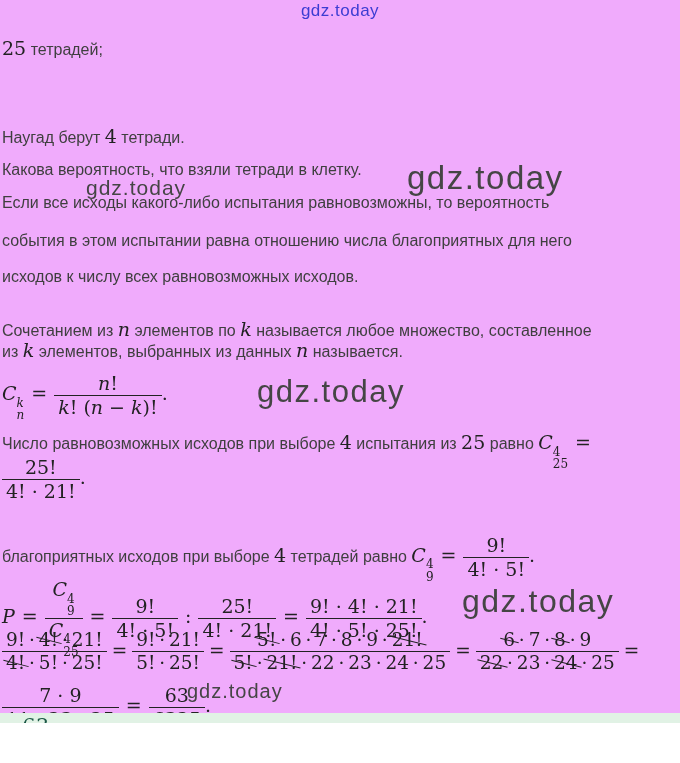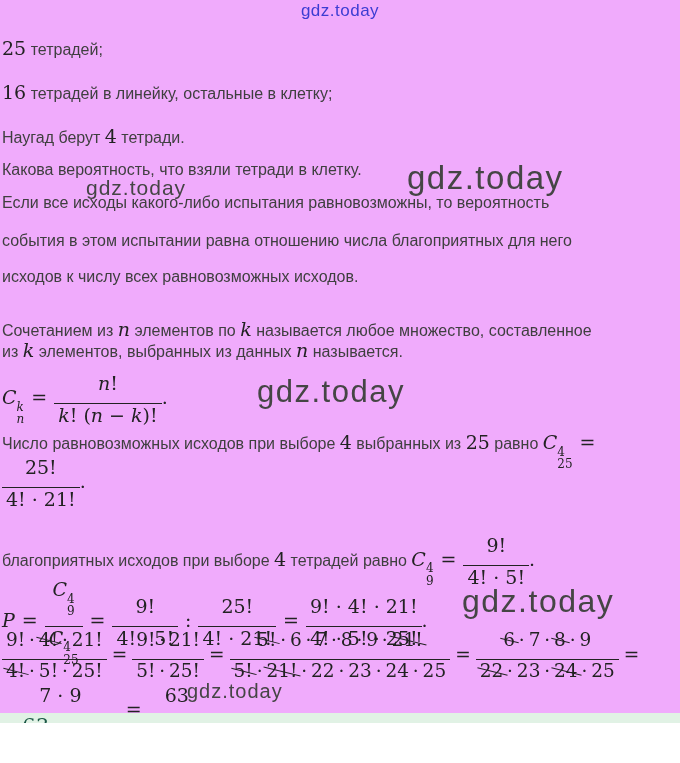--- a/index.html
+++ b/index.html
@@ -4,21 +4,21 @@
 <style>
   html,body{margin:0;padding:0;background:#fff;}
   .page{position:relative;width:680px;height:723px;background:#f0abfc;overflow:hidden;
         font-family:"Liberation Sans","DejaVu Sans",sans-serif;color:var(--body-text,#3f3f3f);}
   .row{position:absolute;left:2px;white-space:pre;font-size:16px;line-height:1.3;color:var(--body-text,#3f3f3f);}
   
   .m{font-family:"DejaVu Serif","Liberation Serif",serif;font-size:19px;color:var(--math-text,#222);}
   .mi{font-style:italic;}
   .frac{display:inline-block;vertical-align:middle;text-align:center;line-height:1.2;}
   .frac .num,.frac .den{display:block;padding:0 4px;}
-  .frac .den{border-top:1.4px solid #222;margin-top:8px;}
+  .frac .den{border-top:1.4px solid #222;}
   .supsub{display:inline-flex;flex-direction:column;align-items:flex-start;vertical-align:-0.55em;
           font-size:12px;line-height:1.05;}
   .eq{margin:0 7px;}
   .chain{font-size:18.5px;word-spacing:-2px;}
   .chain .eq{margin:0 5px;}
   .cancel{position:relative;display:inline-block;}
   .cancel::after{content:"";position:absolute;left:-3px;right:-4px;top:48%;
                  border-top:1.4px solid #222;transform:rotate(14deg);}
   
   .wm{position:absolute;white-space:nowrap;color:var(--watermark-gray,#454545);letter-spacing:1px;}
@@ -42,37 +42,36 @@
 
   <div class="wm wm-top">gdz.today</div>
   <div class="wm wm-s1">gdz.today</div>
   <div class="wm wm-l1">gdz.today</div>
   <div class="wm wm-f">gdz.today</div>
   <div class="wm wm-p">gdz.today</div>
   <div class="wm wm-s2">gdz.today</div>
 
   <div class="row" style="top:36px"><span class="m">25</span><span> тетрадей;</span></div>
 
-  <div class="row" style="top:80px"><span class="m">16</span><span> тетрадей в линейку, остальные в клетку;</span></div>
 
   <div class="row" style="top:124px"><span>Наугад берут </span><span class="m">4</span><span> тетради.</span></div>
 
   <div class="row" style="top:193px"><span>Если все исходы какого-либо испытания равновозможны, то вероятность</span></div>
 
   <div class="row" style="top:160px"><span>Какова вероятность, что взяли тетради в клетку.</span></div>
   <div class="row" style="top:231px"><span>события в этом испытании равна отношению числа благоприятных для него</span></div>
   <div class="row" style="top:267px"><span>исходов к числу всех равновозможных исходов.</span></div>
 
   <div class="row" style="top:317px"><span>Сочетанием из </span><span class="m mi">n</span><span> элементов по </span><span class="m mi">k</span><span> называется любое множество, составленное</span></div>
 
   <div class="row" style="top:338px"><span>из </span><span class="m mi">k</span><span> элементов, выбранных из данных </span><span class="m mi">n</span><span> называется.</span></div>
 
   <div class="row m" style="top:372px"><span class="mi">C</span><span class="supsub"><span class="mi">k</span><span class="mi">n</span></span><span class="eq">=</span><span class="frac"><span class="num"><span class="mi">n</span><span>!</span></span><span class="den"><span class="mi">k</span><span>! (</span><span class="mi">n</span><span> − </span><span class="mi">k</span><span>)!</span></span></span><span>.</span></div>
 
-  <div class="row" style="top:430px"><span>Число равновозможных исходов при выборе </span><span class="m">4</span><span> выбранных из </span><span class="m">25</span><span> равно </span><span class="m mi">C</span><span class="supsub m"><span>4</span><span>25</span></span><span class="m eq">=</span></div>
+  <div class="row" style="top:430px"><span>Число равновозможных исходов при выборе </span><span class="m">4</span><span> испытания из </span><span class="m">25</span><span> равно </span><span class="m mi">C</span><span class="supsub m"><span>4</span><span>25</span></span><span class="m eq">=</span></div>
 
   <div class="row m" style="top:456px"><span class="frac"><span class="num">25!</span><span class="den">4! · 21!</span></span><span>.</span></div>
 
 
   <div class="row" style="top:534px"><span>благоприятных исходов при выборе </span><span class="m">4</span><span> тетрадей равно </span><span class="m mi">C</span><span class="supsub m"><span>4</span><span>9</span></span><span class="m eq">=</span><span class="frac m"><span class="num">9!</span><span class="den">4! · 5!</span></span><span class="m">.</span></div>
 
   <div class="row m" style="top:578px"><span class="mi">P</span><span class="eq">=</span><span class="frac"><span class="num"><span class="mi">C</span><span class="supsub"><span>4</span><span>9</span></span></span><span class="den"><span class="mi">C</span><span class="supsub"><span>4</span><span>25</span></span></span></span><span class="eq">=</span><span class="frac"><span class="num">9!</span><span class="den">4! · 5!</span></span><span class="eq">:</span><span class="frac"><span class="num">25!</span><span class="den">4! · 21!</span></span><span class="eq">=</span><span class="frac"><span class="num">9! · 4! · 21!</span><span class="den">4! · 5! · 25!</span></span><span>.</span></div>
 
   <div class="row m chain" style="top:629px"><span class="frac"><span class="num"><span>9! · </span><span class="cancel">4!</span><span> · 21!</span></span><span class="den"><span class="cancel">4!</span><span> · 5! · 25!</span></span></span><span class="eq">=</span><span class="frac"><span class="num">9! · 21!</span><span class="den">5! · 25!</span></span><span class="eq">=</span><span class="frac"><span class="num"><span class="cancel">5!</span><span> · 6 · 7 · 8 · 9 · </span><span class="cancel">21!</span></span><span class="den"><span class="cancel">5!</span><span> · </span><span class="cancel">21!</span><span> · 22 · 23 · 24 · 25</span></span></span><span class="eq">=</span><span class="frac"><span class="num"><span class="cancel">6</span><span> · 7 · </span><span class="cancel">8</span><span> · 9</span></span><span class="den"><span class="cancel">22</span><span> · 23 · </span><span class="cancel">24</span><span> · 25</span></span></span><span class="eq">=</span></div>
 

